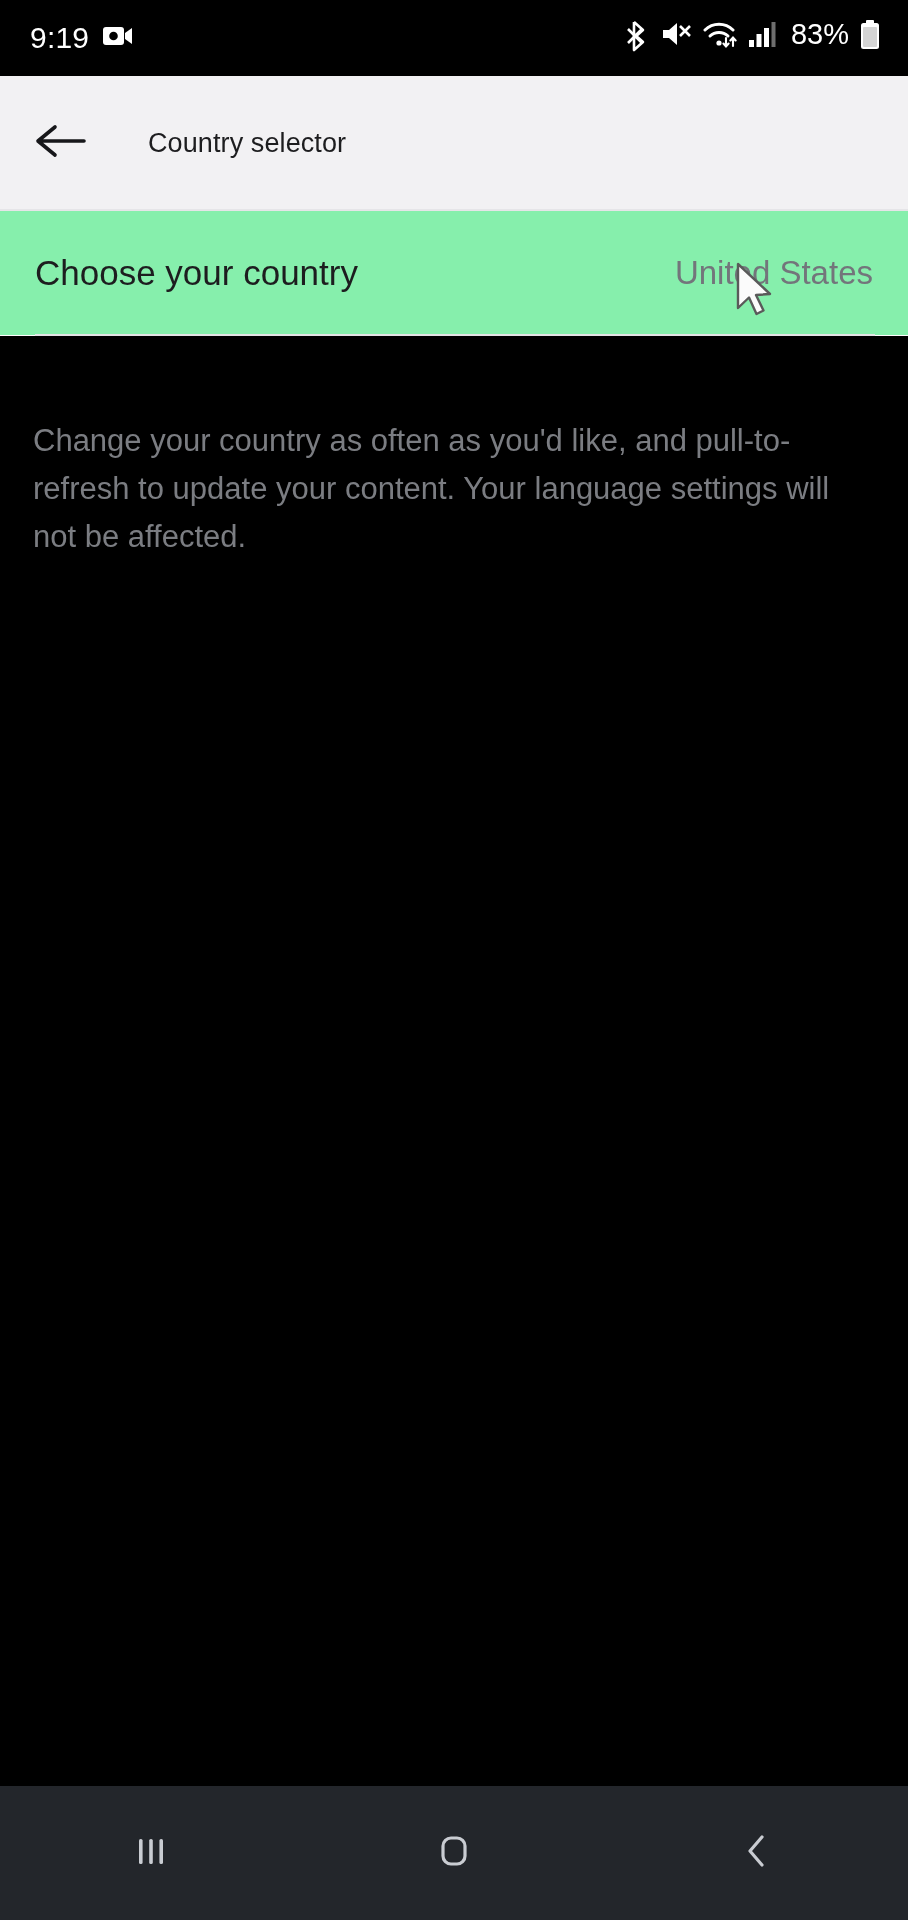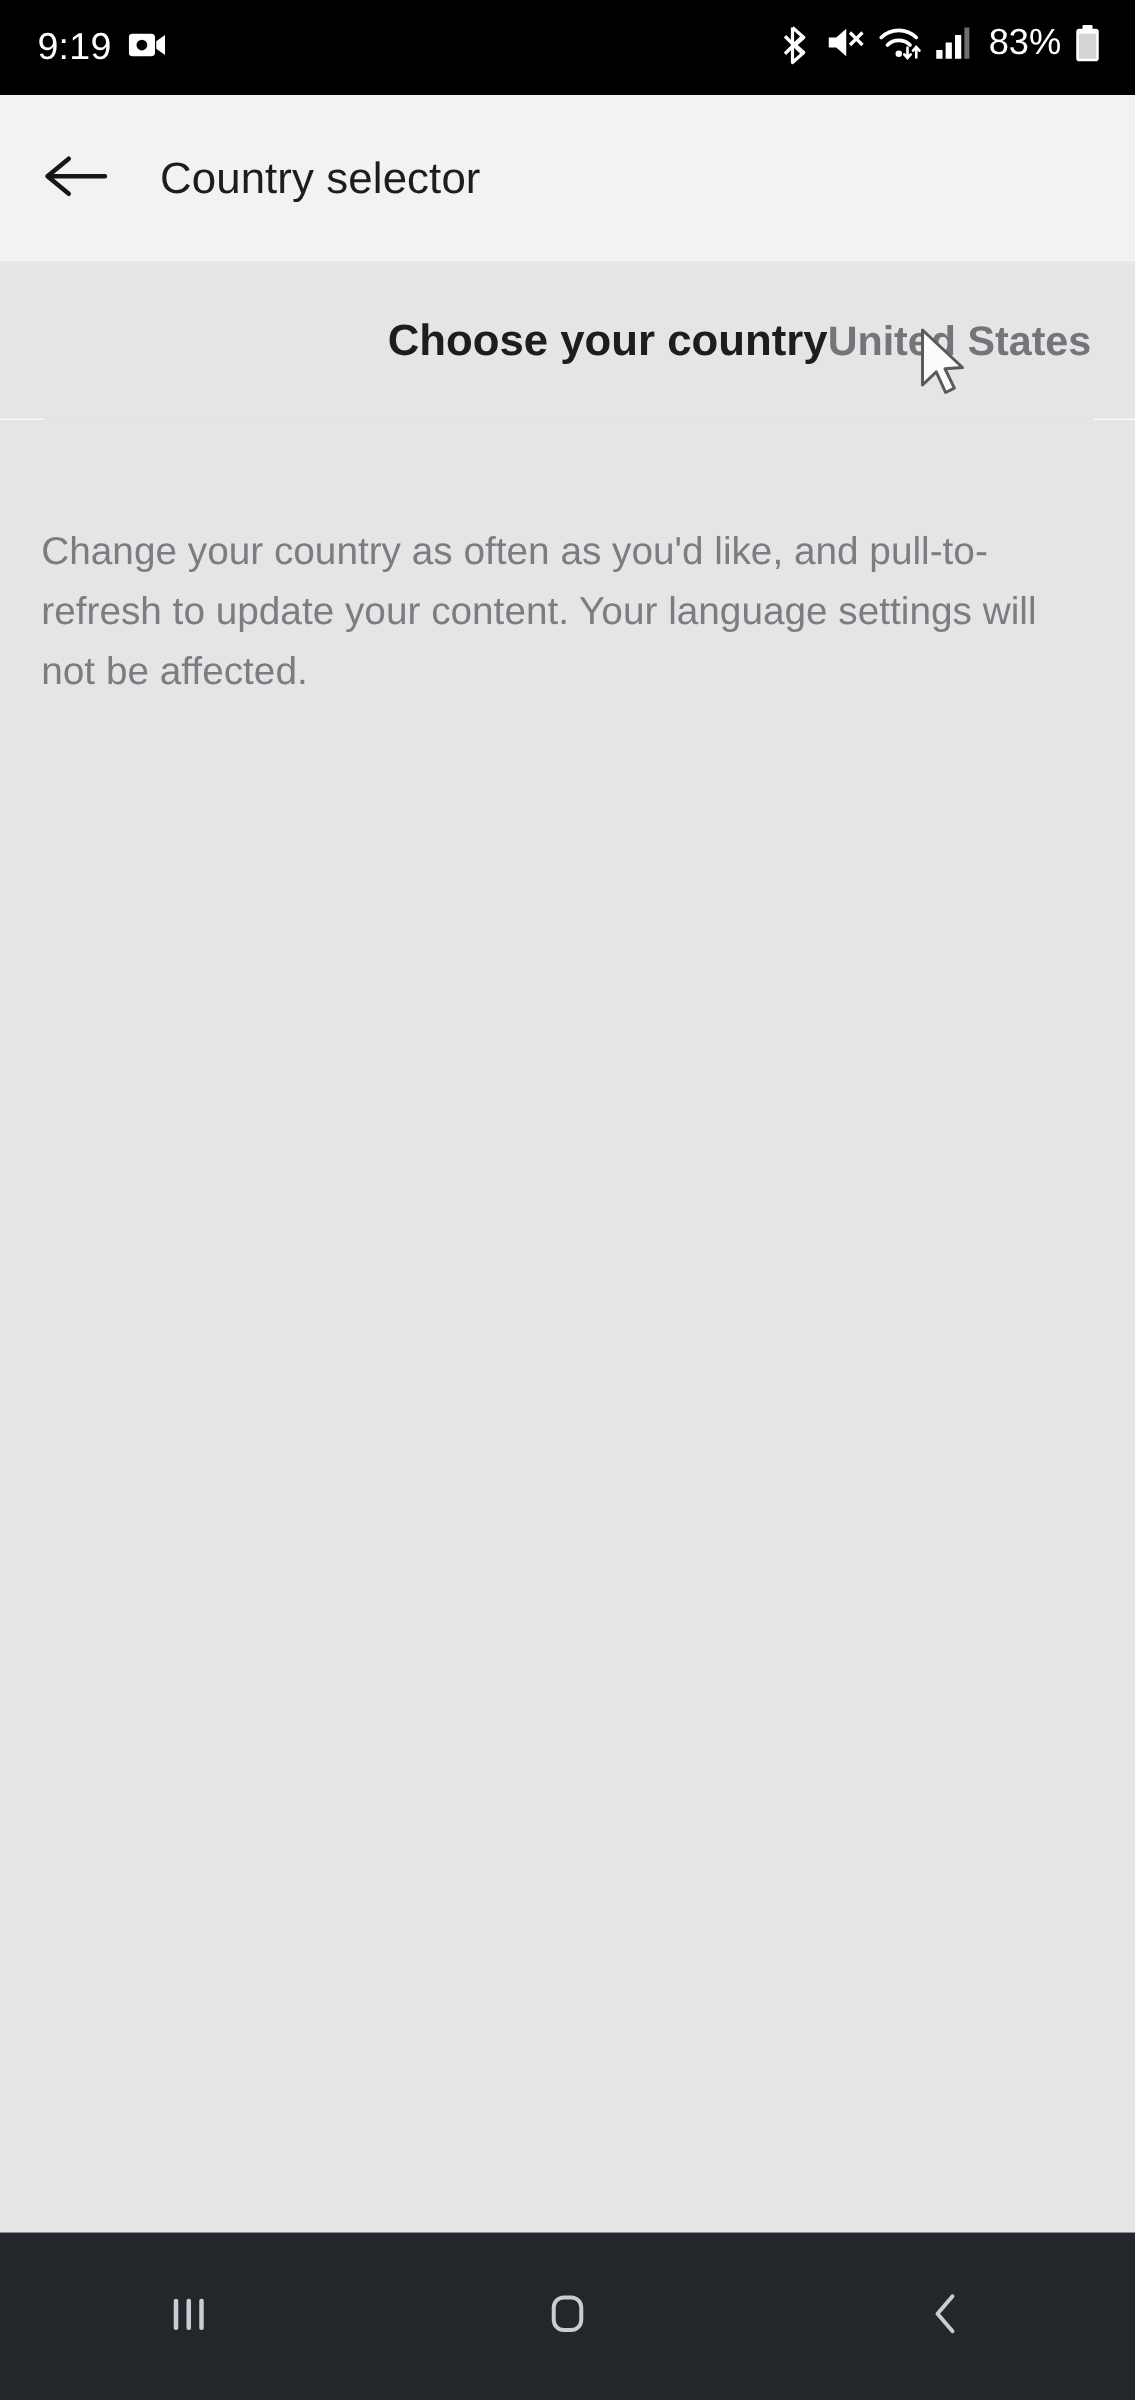--- a/index.html
+++ b/index.html
@@ -74,40 +74,39 @@
   #back-button {
     width: 96px;
     height: 96px;
     margin-left: 12px;
     display: flex;
     align-items: center;
     justify-content: center;
     cursor: pointer;
   }
   #app-bar-title {
-    font-size: 35px;
+    font-size: 27px;
     color: #1d1d1f;
-    margin-left: 20px;
+    margin-left: 40px;
     letter-spacing: 0.1px;
   }
 
   
   #setting-row {
     position: absolute;
     top: 211px; left: 0;
     width: 908px;
     height: 124px;
-    background: #e5e5e5;
-    display: flex;
-    align-items: center;
-    justify-content: flex-end;
+    background: #86efac;
+    display: flex;
+    align-items: center;
+    justify-content: space-between;
     box-sizing: border-box;
     padding: 0 35px;
     cursor: pointer;
-    font-weight: bold;
   }
   #setting-row-label {
     font-size: 35px;
     color: #1d1d1f;
   }
   #setting-row-value {
     font-size: 33px;
     color: #73757b;
   }
   #row-divider {
@@ -118,21 +117,21 @@
     height: 2px;
     background: #e4e4e6;
   }
 
   
   #description-section {
     position: absolute;
     top: 336px; left: 0;
     width: 908px;
     height: 1450px;
-    background: #e5e5e5;
+    background: #000000;
     box-sizing: border-box;
     padding: 50px 30px 0 33px;
   }
   #description-text {
     font-size: 31px;
     line-height: 48px;
     color: #7b7d82;
     max-width: 830px;
   }
 

